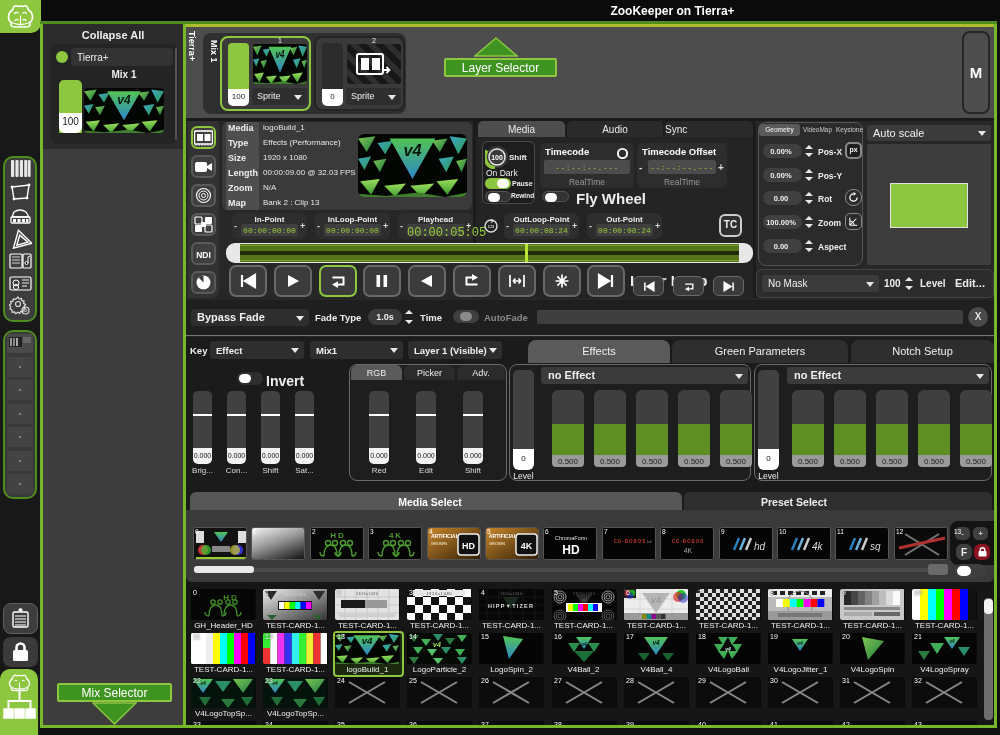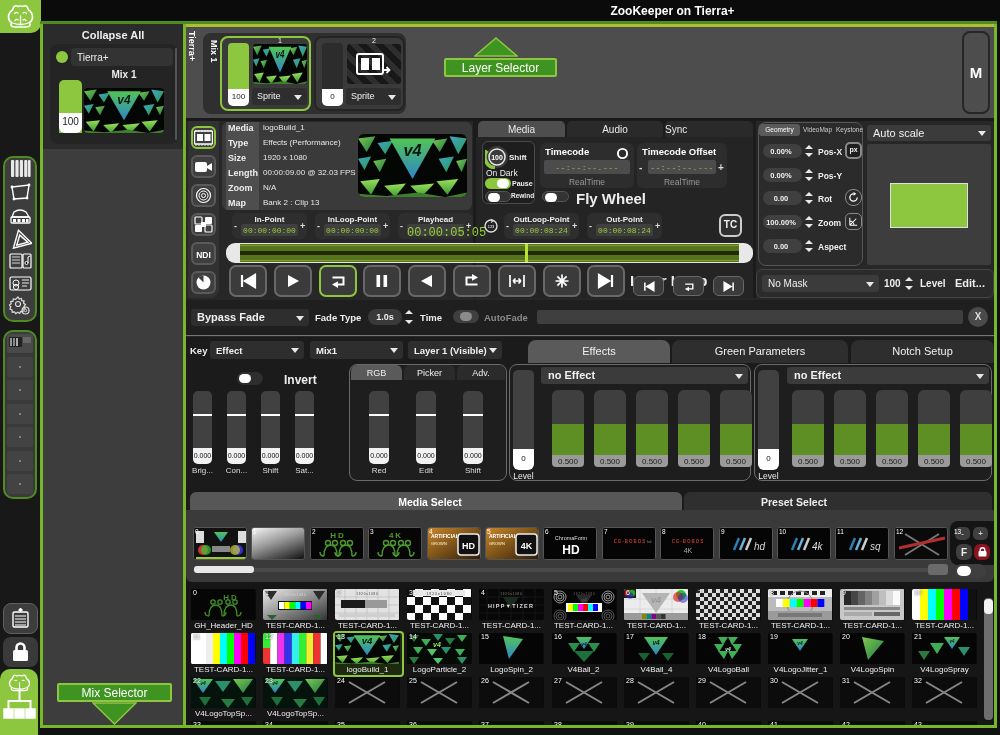--- a/index.html
+++ b/index.html
@@ -532,21 +532,21 @@
 <div class="ab" style="left:528px;top:340px;width:142px;height:23px;background:#5a5a5a;border-radius:8px 8px 0 0"></div>
 <div class="tx" style="left:528px;top:345px;width:142px;text-align:center;font-size:11px;color:#f0f0f0">Effects</div>
 <div class="ab" style="left:672px;top:340px;width:176px;height:23px;background:#2e2e2e;border-radius:8px 8px 0 0"></div>
 <div class="tx" style="left:672px;top:345px;width:176px;text-align:center;font-size:11px;color:#f0f0f0">Green Parameters</div>
 <div class="ab" style="left:851px;top:340px;width:143px;height:23px;background:#2e2e2e;border-radius:8px 8px 0 0"></div>
 <div class="tx" style="left:851px;top:345px;width:143px;text-align:center;font-size:11px;color:#f0f0f0">Notch Setup</div>
 <div class="ab" style="left:186px;top:363px;width:808px;height:124px;background:#1b1b1b"></div>
 <div class="tog" style="left:237px;top:372px;width:26px;height:13px;background:#2e2e2e">
     <span class="kn" style="left:2px;top:2px"></span>
   </div>
-<div class="tx b" style="left:284px;top:373px;font-size:12px">Invert</div>
+<div class="tx b" style="left:266px;top:373px;font-size:14px">Invert</div>
 <div class="ab" style="left:193px;top:391px;width:19px;height:57px;background:#414141;border-radius:5px 5px 0 0"></div>
 <div class="ab" style="left:193px;top:414px;width:19px;height:2px;background:#fff"></div>
 <div class="ab" style="left:193px;top:448px;width:19px;height:16px;background:#f2f2f2;border-radius:0 0 5px 5px"></div>
 <div class="tx" style="left:190px;top:452px;width:25px;text-align:center;font-size:7px;color:#111">0.000</div>
 <div class="tx" style="left:185px;top:466px;width:35px;text-align:center;font-size:8px;color:#ddd">Brig...</div>
 <div class="ab" style="left:227px;top:391px;width:19px;height:57px;background:#414141;border-radius:5px 5px 0 0"></div>
 <div class="ab" style="left:227px;top:414px;width:19px;height:2px;background:#fff"></div>
 <div class="ab" style="left:227px;top:448px;width:19px;height:16px;background:#f2f2f2;border-radius:0 0 5px 5px"></div>
 <div class="tx" style="left:224px;top:452px;width:25px;text-align:center;font-size:7px;color:#111">0.000</div>
 <div class="tx" style="left:219px;top:466px;width:35px;text-align:center;font-size:8px;color:#ddd">Con...</div>

